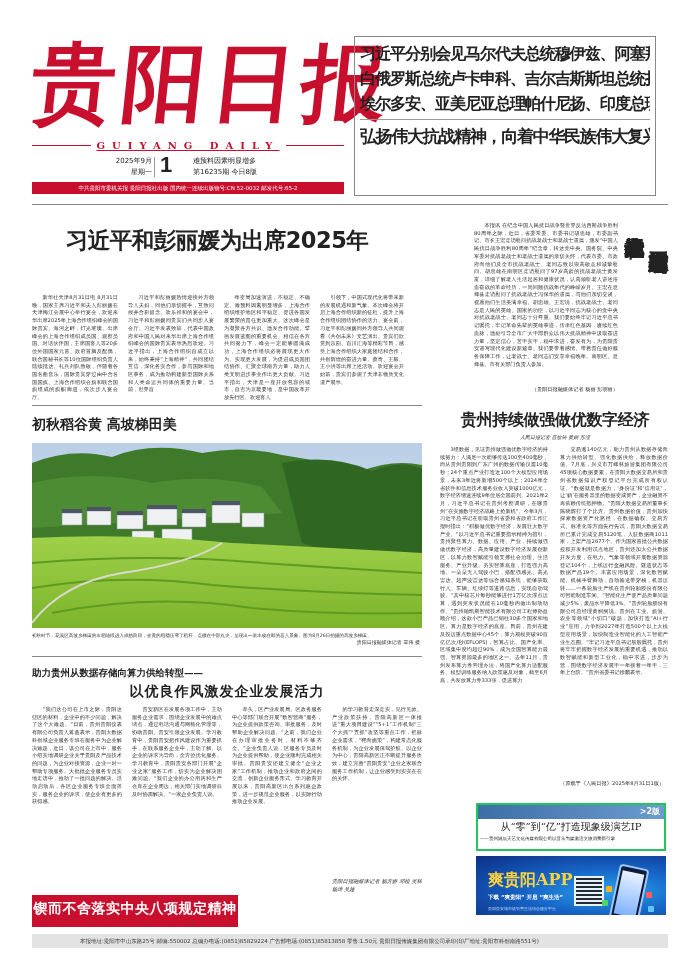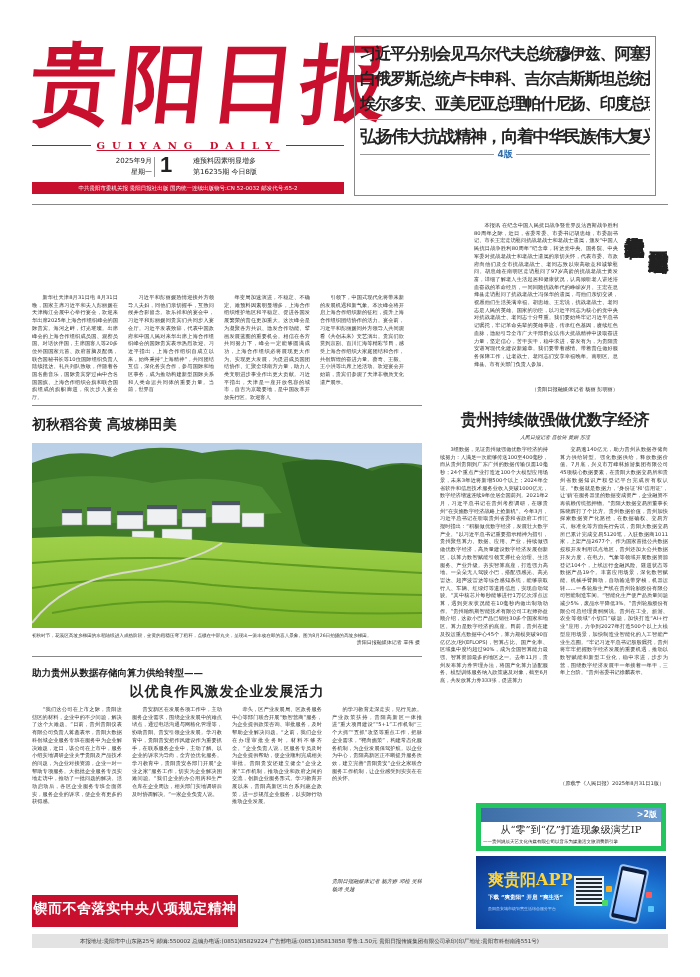--- a/index.html
+++ b/index.html
@@ -38,25 +38,25 @@
   .hr { height:1px; background:#888; }
   .photo-title { left:32px; top:416px; width:390px; text-align:left; font-weight:bold; font-size:14px; }
   .photo { left:32px; top:443px; width:390px; height:185px; overflow:hidden; }
   .caption { left:32px; top:632px; width:388px; font-size:4.6px; line-height:7px; color:#333; text-align:justify; }
   .credit { left:250px; top:639px; width:170px; text-align:right; font-size:5px; color:#333; }
   .h-gz { left:440px; top:410px; width:230px; text-align:center; font-weight:bold; font-size:16px; letter-spacing:-0.3px; }
   .byline-gz { left:440px; top:434px; width:230px; text-align:center; font-size:5px; font-style:italic; color:#333; }
   .kicker { left:32px; top:667px; font-size:9.5px; font-weight:bold; color:#222; }
   .head-3 { left:32px; top:683px; width:390px; text-align:center; font-family:"DejaVu Serif","Liberation Serif",serif; font-weight:bold; font-size:14px; letter-spacing:1px; }
   .redbanner { left:32px; top:895px; width:206px; height:32px; background:#c8102e; color:#fff; font-weight:bold; font-size:14px; line-height:26px; text-align:center; white-space:nowrap; overflow:hidden; letter-spacing:0.5px; }
-  .tz { left:476px; top:803px; width:190px; height:48px; border:5px solid #22c55e; box-sizing:border-box; }
+  .tz { left:476px; top:803px; width:190px; height:48px; border:2px solid #22c55e; box-sizing:border-box; }
   .tz .bar { height:14px; background:linear-gradient(90deg,#3d6ea6,#6c9bcf); color:#fff; font-size:8px; font-weight:bold; text-align:right; padding-right:4px; line-height:14px; }
   .tz .t1 { font-family:"DejaVu Serif","Liberation Serif",serif; font-size:10px; text-align:center; line-height:16px; white-space:nowrap; }
   .tz .t2 { font-size:4.5px; white-space:nowrap; overflow:hidden; line-height:8px; padding-left:2px; }
-  .ad { left:476px; top:856px; width:190px; height:73px; overflow:hidden;
+  .ad { left:476px; top:856px; width:190px; height:59px; overflow:hidden;
         background:radial-gradient(ellipse at 70% 60%, #2aa0ea 0%, #1663c6 45%, #0c2f82 100%); }
   .ad .name { position:absolute; left:12px; top:14px; color:#ffd43b; font-family:"DejaVu Serif","Liberation Serif",serif; font-weight:bold; font-size:16px; }
   .ad .sl { position:absolute; left:12px; top:38px; color:#fff; font-size:5.5px; font-weight:bold; }
   .ad .sl2 { position:absolute; left:12px; top:50px; color:#bcd7ff; font-size:4px; }
   .ad .qr { position:absolute; left:98px; top:20px; width:26px; height:26px; background:
         repeating-linear-gradient(0deg,#222 0 2px,#fff 2px 4px),#fff; border:2px solid #fff; opacity:.9; }
   .ad .phone { position:absolute; left:138px; top:10px; width:26px; height:52px; border-radius:4px; background:#0b1c3c; border:2px solid #9fc5f5; transform:rotate(12deg); }
   .ad .phone .scr { position:absolute; left:2px; top:4px; right:2px; bottom:4px; background:linear-gradient(#e8f2ff,#7fb2ff); }
   .blk { position:absolute; width:6px; height:6px; border-radius:1px; }
 </style>
@@ -80,30 +80,26 @@
   <div>第16235期  今日8版</div>
 </div>
 <div class="abs redbar">中共贵阳市委机关报  贵阳日报社出版  国内统一连续出版物号:CN 52-0032  邮发代号:65-2</div>
 
 <div class="abs tbox">
   <div class="h">习近平分别会见马尔代夫总统穆伊兹、阿塞拜疆总统阿利耶夫、</div>
   <div class="h">白俄罗斯总统卢卡申科、吉尔吉斯斯坦总统扎帕罗夫、土耳其总统</div>
   <div class="h">埃尔多安、亚美尼亚总理帕什尼扬、印度总理莫迪、越南总理范明政</div>
   <div class="rule"></div>
   <div class="h2">弘扬伟大抗战精神，向着中华民族伟大复兴的光辉彼岸奋勇前进</div>
-  <div class="pg">
-    <span class="l"></span>
-    <span class="n">4版</span>
-    <span class="l"></span>
-  </div>
 </div>
 
 <div class="abs hr" style="left:32px;top:204px;width:636px;"></div>
 
 <div class="abs mainhead">
+  <div>习近平和彭丽媛为出席2025年</div>
 </div>
 <div class="abs body-cols" style="left:32px;top:294px;width:372px;height:108px;">
   <div class="col" style="left:0;top:0;width:86px;height:108px;">
       <p>新华社天津8月31日电  8月31日晚，国家主席习近平和夫人彭丽媛在天津梅江会展中心举行宴会，欢迎来华出席2025年上海合作组织峰会的国际贵宾。海河之畔，灯光璀璨。出席峰会的上海合作组织成员国、观察员国、对话伙伴国，主席国客人等20多位外国国家元首、政府首脑及配偶，联合国秘书长等10位国际组织负责人陆续抵达。礼兵列队致敬，伴随着各国名曲音乐，国际贵宾穿过由中合名国国旗、上海合作组织会旗和联合国旗组成的旗帜廊道，依次步入宴会厅。</p>
     </div>
   <div class="col" style="left:96px;top:0;width:86px;height:108px;">
       <p>习近平和彭丽媛热情迎接外方领导人夫妇，同他们亲切握手，互致问候并合影留念。欢乐祥和的宴会中，习近平和彭丽媛同贵宾们共同步入宴会厅。习近平发表致辞，代表中国政府和中国人民对来华出席上海合作组织峰会的国际贵宾表示热烈欢迎。习近平指出，上海合作组织自成立以来，始终秉持“上海精神”，共同团结互信，深化务实合作，参与国际和地区事务，成为推动构建新型国际关系和人类命运共同体的重要力量。当前，世界百</p>
     </div>
   <div class="col" style="left:192px;top:0;width:86px;height:108px;">
       <p>年变局加速演进，不稳定、不确定、难预料因素明显增多，上海合作组织维护地区和平稳定、促进各国发展繁荣的责任更加重大。这次峰会是为凝聚各方共识、激发合作动能、擘画发展蓝图的重要机会。相信在各方共同努力下，峰会一定能够圆满成功，上海合作组织必将展现更大作为、实现更大发展，为促进成员国团结协作、汇聚全球南方力量，助力人类文明进步事业作出更大贡献。习近平指出，天津是一座开放包容的城市，自古为京畿要地，是中国改革开放先行区。欢迎客人</p>

